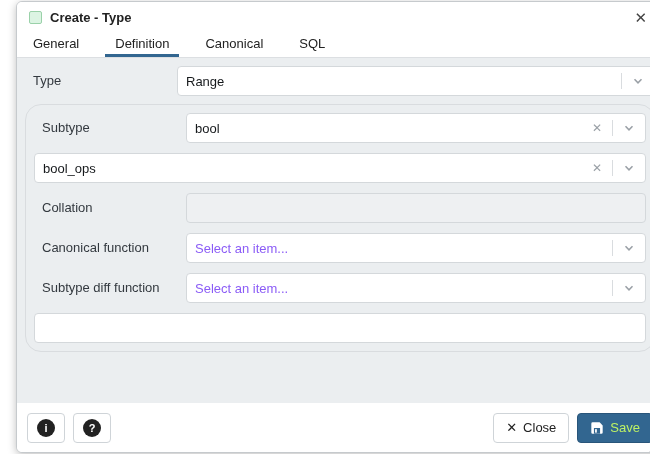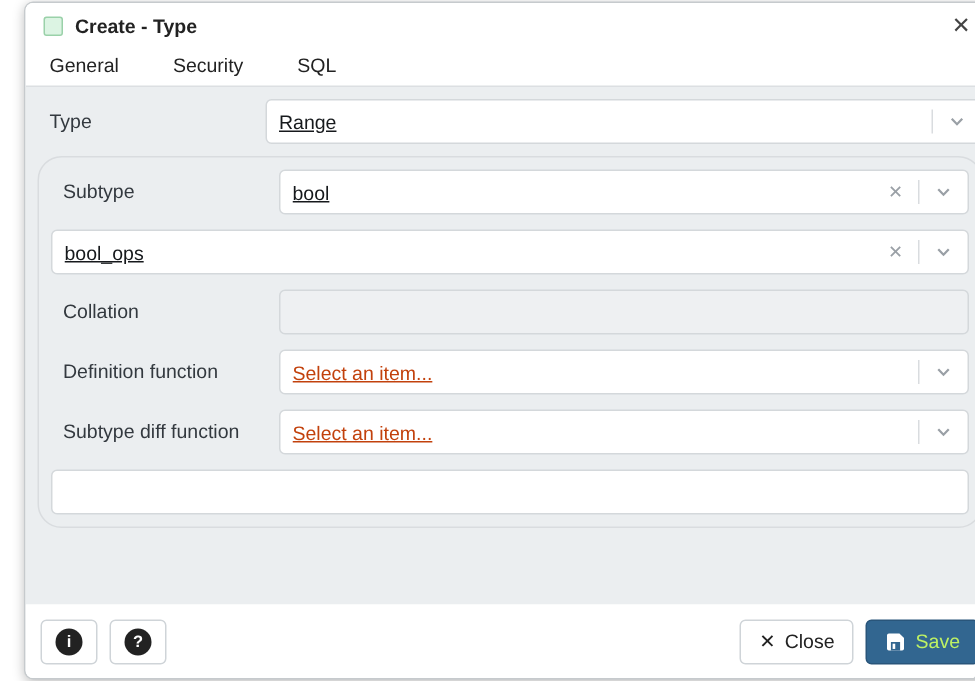--- a/index.html
+++ b/index.html
@@ -24,22 +24,22 @@
   .row { display: flex; align-items: center; min-height: 30px; justify-content: space-between; }
   .row + .row, .panel .row + .row { margin-top: 10px; }
   .lbl { width: 152px; flex: 0 0 152px; font-size: 13px; color: #33393f; padding: 0 10px 0 8px; line-height: 1.45; }
   .ctl { flex: 1; }
   .panel { border: 1px solid #d9dcdf; border-radius: 16px; margin-top: 8px; padding: 8px; background: #ebeef0; }
   .combo, .tinput {
     height: 30px; width: 100%; background: #fff; border: 1px solid #d4d8db; border-radius: 4px;
     display: flex; align-items: center; padding: 0 8px; font-size: 13px; color: #16191c;
   }
   .combo { cursor: pointer; }
-  .combo .val { flex: 1; white-space: nowrap; overflow: hidden; text-decoration: underline; }
-  .combo .val.ph { color: #c2410c; }
+  .combo .val { flex: 1; white-space: nowrap; overflow: hidden; }
+  .combo .val.ph { color: #8b5cf6; }
   .clear-x { color: #9aa0a6; font-size: 12px; padding: 0 6px; cursor: pointer; }
   .vdiv { width: 1px; height: 16px; background: #d9dcdf; margin: 0 4px; }
   .chev { display: flex; align-items: center; padding: 0 2px 0 6px; cursor: pointer; }
   .tinput { color: #16191c; font-family: "Liberation Sans", sans-serif; }
   .tinput:disabled, .tinput.disabled { background: #eef0f2; color: #6a7075; }
   
   .ftr { flex: 0 0 49px; background: #fff; display: flex; align-items: center; padding: 0 10px; gap: 8px; }
   .btn {
     height: 30px; display: inline-flex; align-items: center; gap: 6px; padding: 0 12px;
     background: #fff; border: 1px solid #cfd4d8; border-radius: 4px; font-size: 13px; color: #222; cursor: pointer;
@@ -61,21 +61,22 @@
 <div class="dialog">
 
   <div class="hdr">
     <span class="type-icon"></span>
     <span class="hdr-title">Create - Type</span>
     <span class="close-x">✕</span>
   </div>
 
   <div class="tabs">
     <div class="tab">General</div>
-    <div class="tab">Security</div>
+    <div class="tab active">Definition</div>
+    <div class="tab">Canonical</div>
     <div class="tab">SQL</div>
   </div>
 
   <div class="content">
 
     <div class="row">
       <div class="lbl">Type</div>
       <div class="ctl">
         <div class="combo">
           <span class="val">Range</span>
@@ -123,21 +124,21 @@
       </div>
 
       <div class="row">
         <div class="lbl">Collation</div>
         <div class="ctl">
           <input class="tinput disabled" disabled="" value="" style="">
         </div>
       </div>
 
       <div class="row">
-        <div class="lbl">Definition function</div>
+        <div class="lbl">Canonical function</div>
         <div class="ctl">
           <div class="combo">
             <span class="val ph">Select an item...</span>
             <span class="vdiv"></span>
             <span class="chev">
               <svg width="12" height="12" viewBox="0 0 12 12">
                   <path d="M2.5 4.2 L6 7.8 L9.5 4.2" stroke="#9aa0a6" stroke-width="1.5" fill="none"></path>
                 </svg>
             </span>
           </div>

